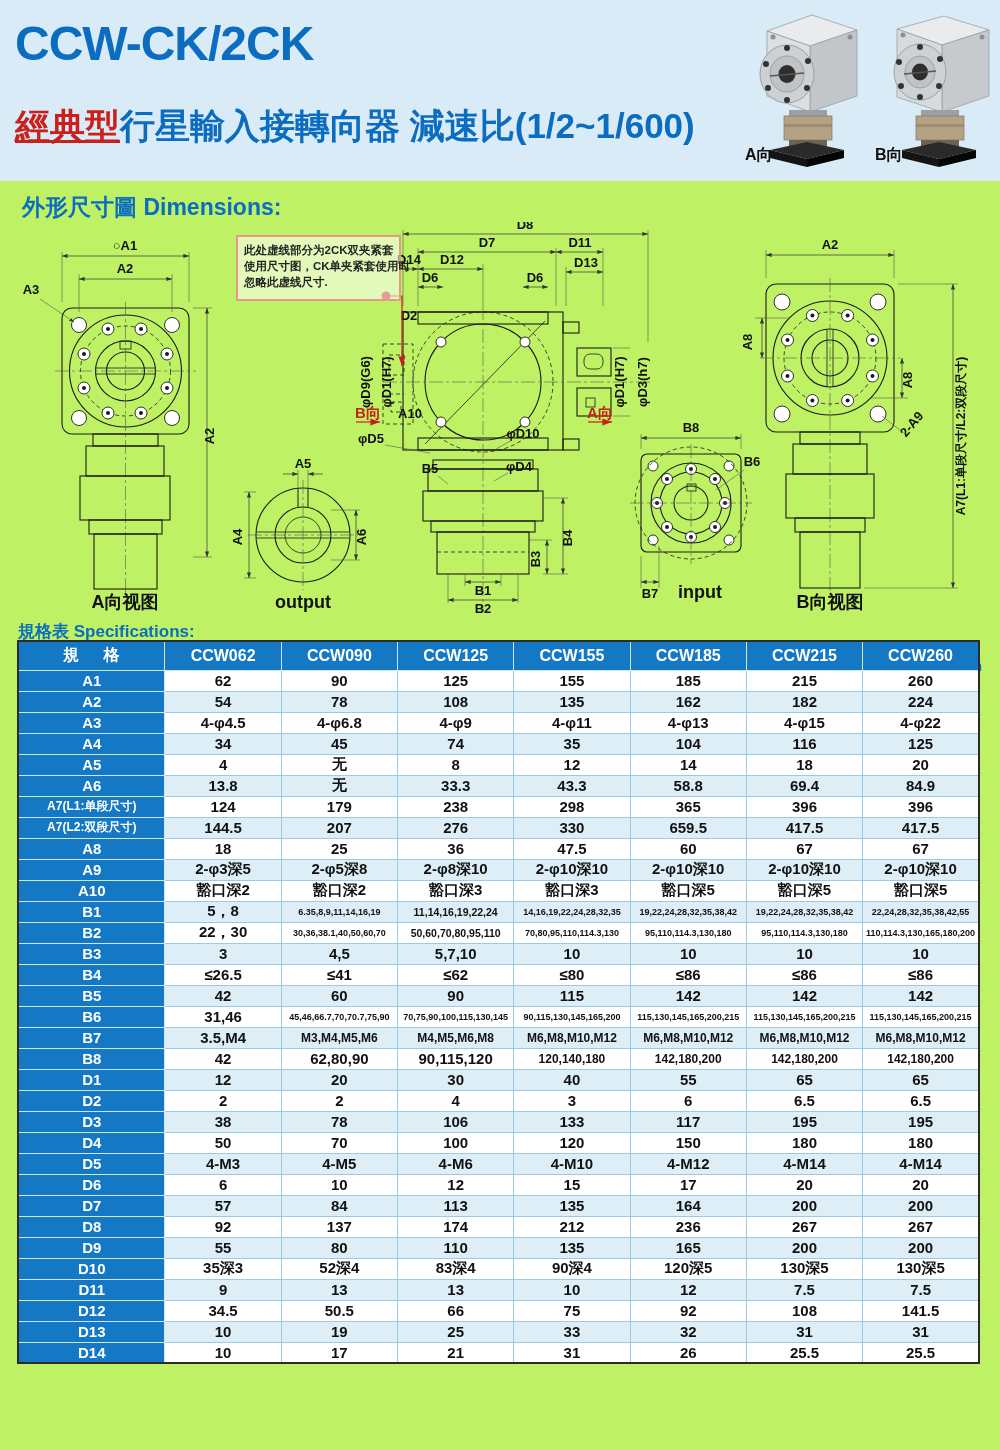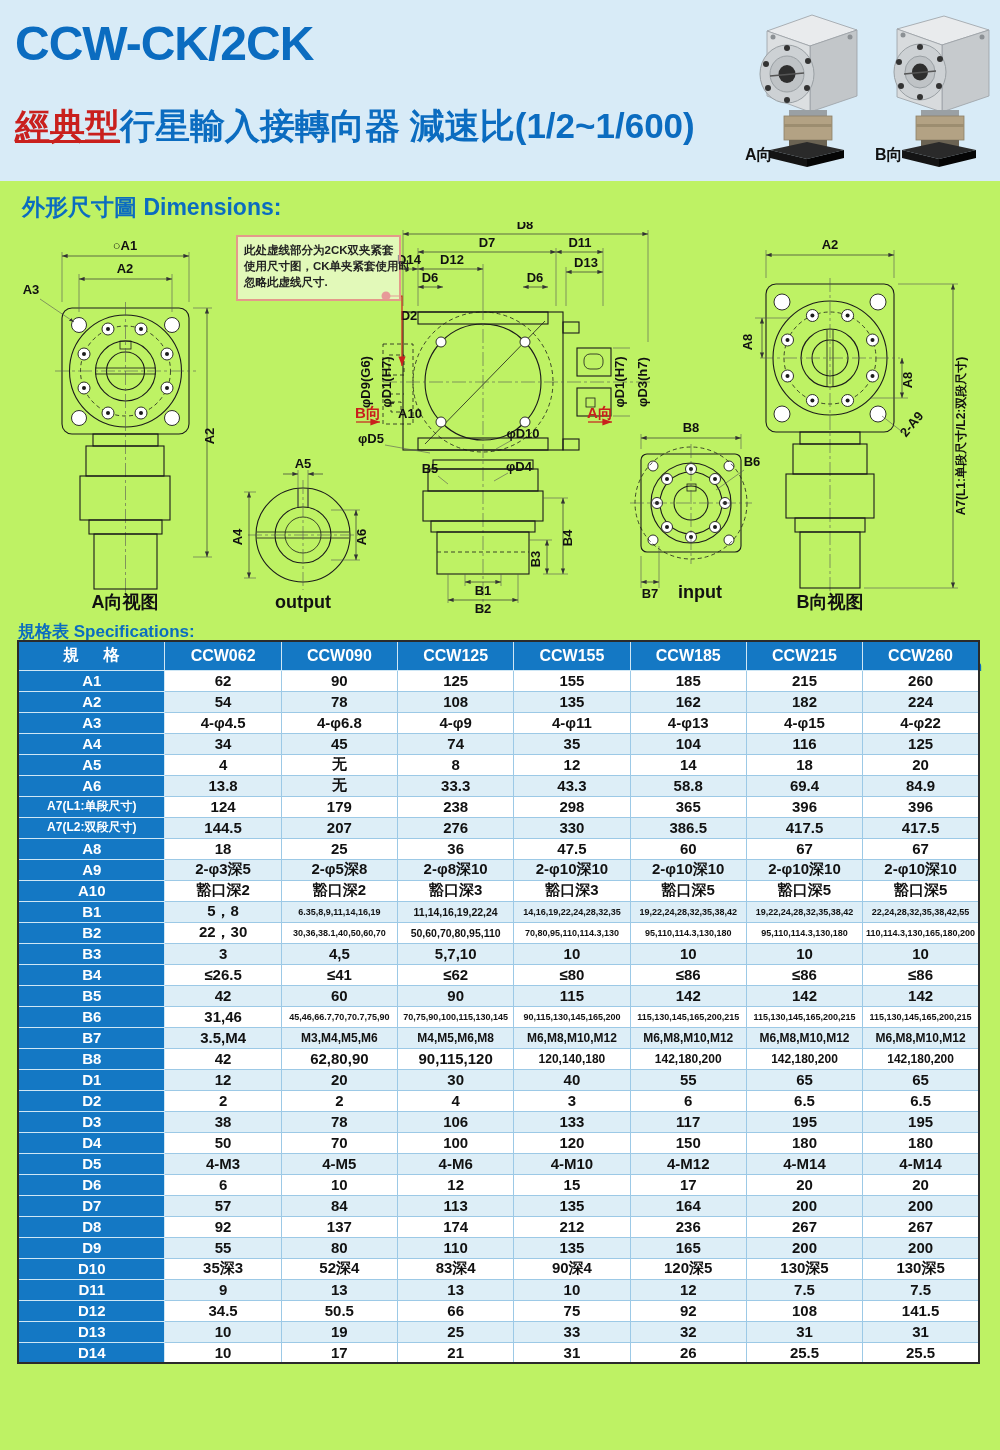--- a/index.html
+++ b/index.html
@@ -516,21 +516,21 @@
           <td>365</td>
           <td>396</td>
           <td>396</td>
         </tr>
         <tr class="alt">
           <td class="lab small">A7(L2:双段尺寸)</td>
           <td>144.5</td>
           <td>207</td>
           <td>276</td>
           <td>330</td>
-          <td>386.5</td>
+          <td>659.5</td>
           <td>417.5</td>
           <td>417.5</td>
         </tr>
         <tr>
           <td class="lab">A8</td>
           <td>18</td>
           <td>25</td>
           <td>36</td>
           <td>47.5</td>
           <td>60</td>

